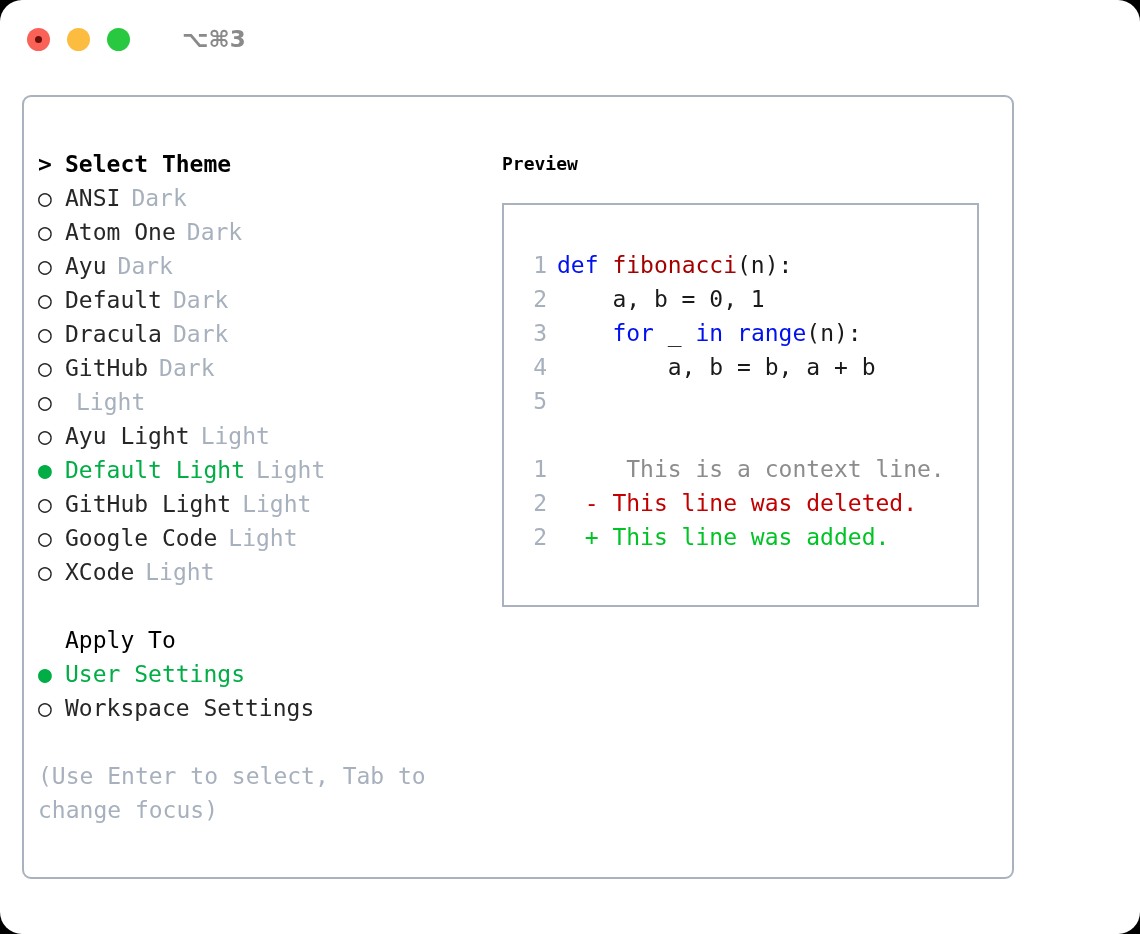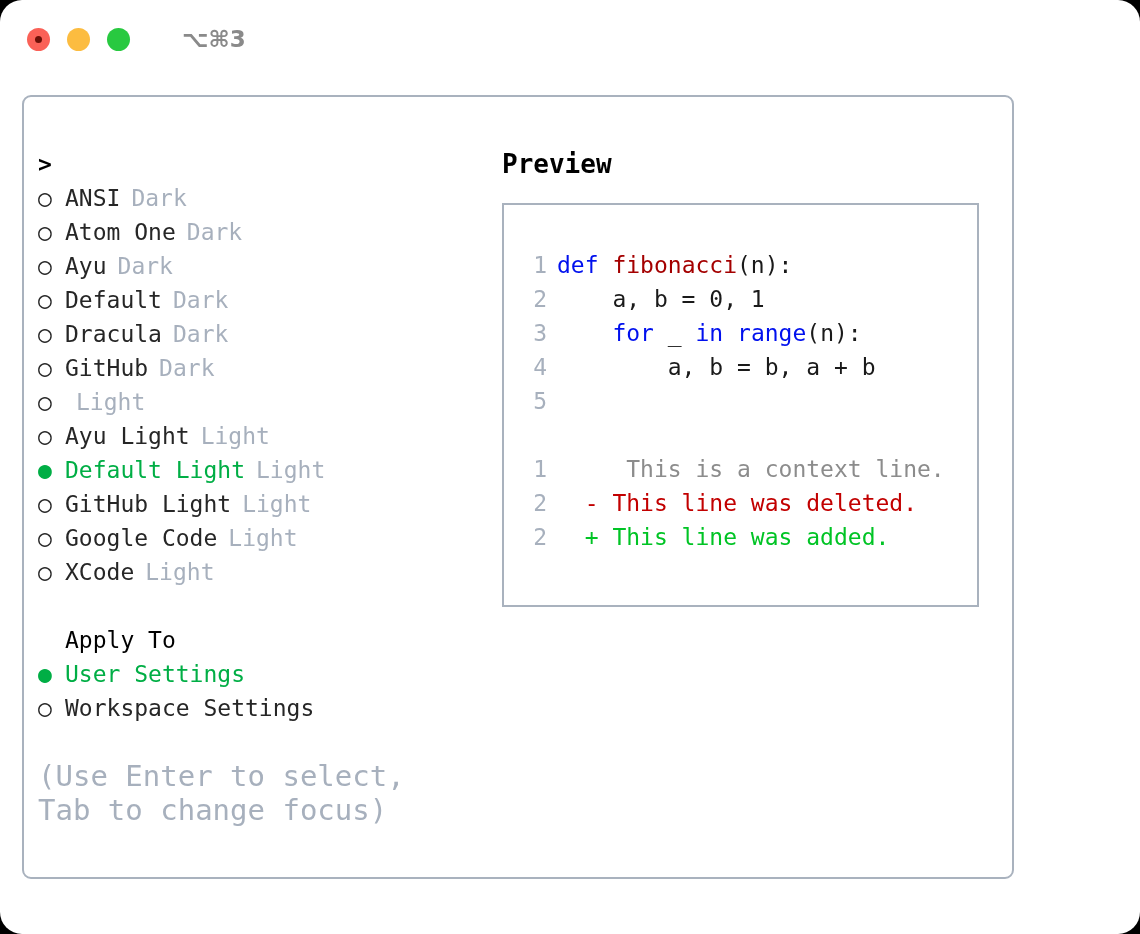--- a/index.html
+++ b/index.html
@@ -132,37 +132,37 @@
   .opt-row .label { color: #262626; text-align: right; }
   .opt-row .tag {
     color: #a7b0bd;
     margin-left: 11px;
     text-align: right;
   }
 
   .group-gap { height: 34px; }
 
   .hint {
-    font-size: 29px;
+    font-size: 23px;
     line-height: 34px;
     color: #a7b0bd;
     width: 420px;
     white-space: pre-wrap;
     word-break: break-word;
   }
 
   
   .right-col {
     position: absolute;
     left: 478px;
     top: 50px;
     width: 490px;
   }
   .preview-heading {
-    font-size: 26px;
+    font-size: 18px;
     font-weight: bold;
     color: #000000;
     line-height: 34px;
   }
   .preview-box {
     margin-top: 22px;
     width: 477px;
     height: 404px;
     border: 2px solid #a9b2be;
     box-sizing: border-box;
@@ -214,20 +214,21 @@
     <div class="shortcut-label">⌥⌘3</div>
   </div>
 
   <div class="panel">
     <div class="panel-inner">
 
       <div class="left-col">
 
         <div class="section-title">
           <span class="marker">&gt;</span>
+          <span class="title-text">Select Theme</span>
         </div>
 
         <div id="theme-list">
             <div class="opt-row"><span class="bullet">○</span><span class="label">ANSI</span><span class="tag">Dark</span></div>
             <div class="opt-row"><span class="bullet">○</span><span class="label">Atom One</span><span class="tag">Dark</span></div>
             <div class="opt-row"><span class="bullet">○</span><span class="label">Ayu</span><span class="tag">Dark</span></div>
             <div class="opt-row"><span class="bullet">○</span><span class="label">Default</span><span class="tag">Dark</span></div>
             <div class="opt-row"><span class="bullet">○</span><span class="label">Dracula</span><span class="tag">Dark</span></div>
             <div class="opt-row"><span class="bullet">○</span><span class="label">GitHub</span><span class="tag">Dark</span></div>
             <div class="opt-row"><span class="bullet">○</span><span class="tag">Light</span></div>

